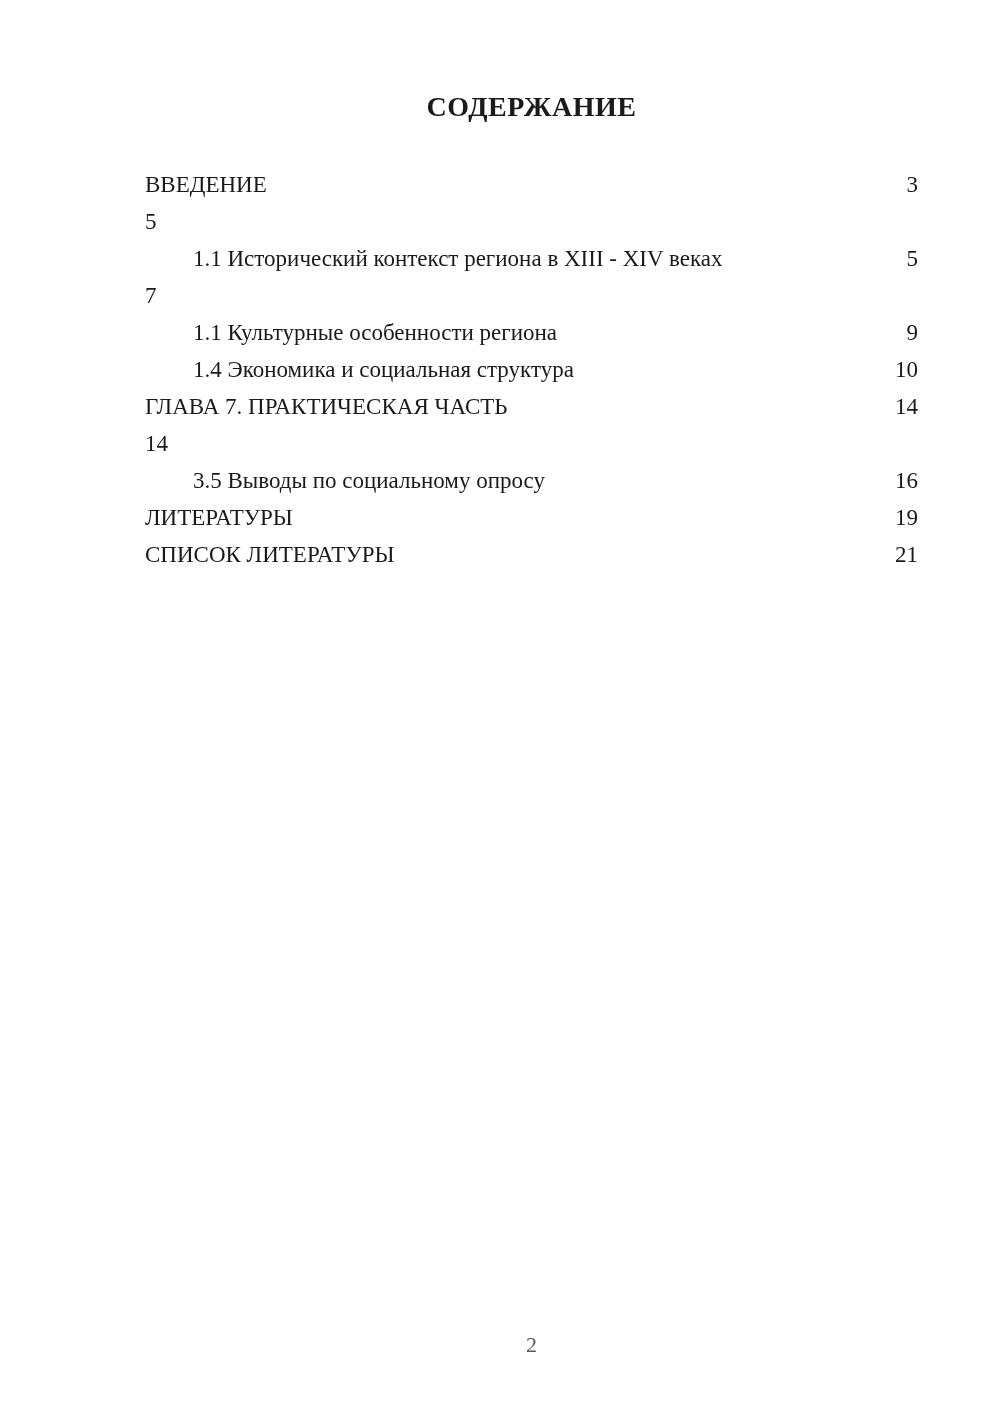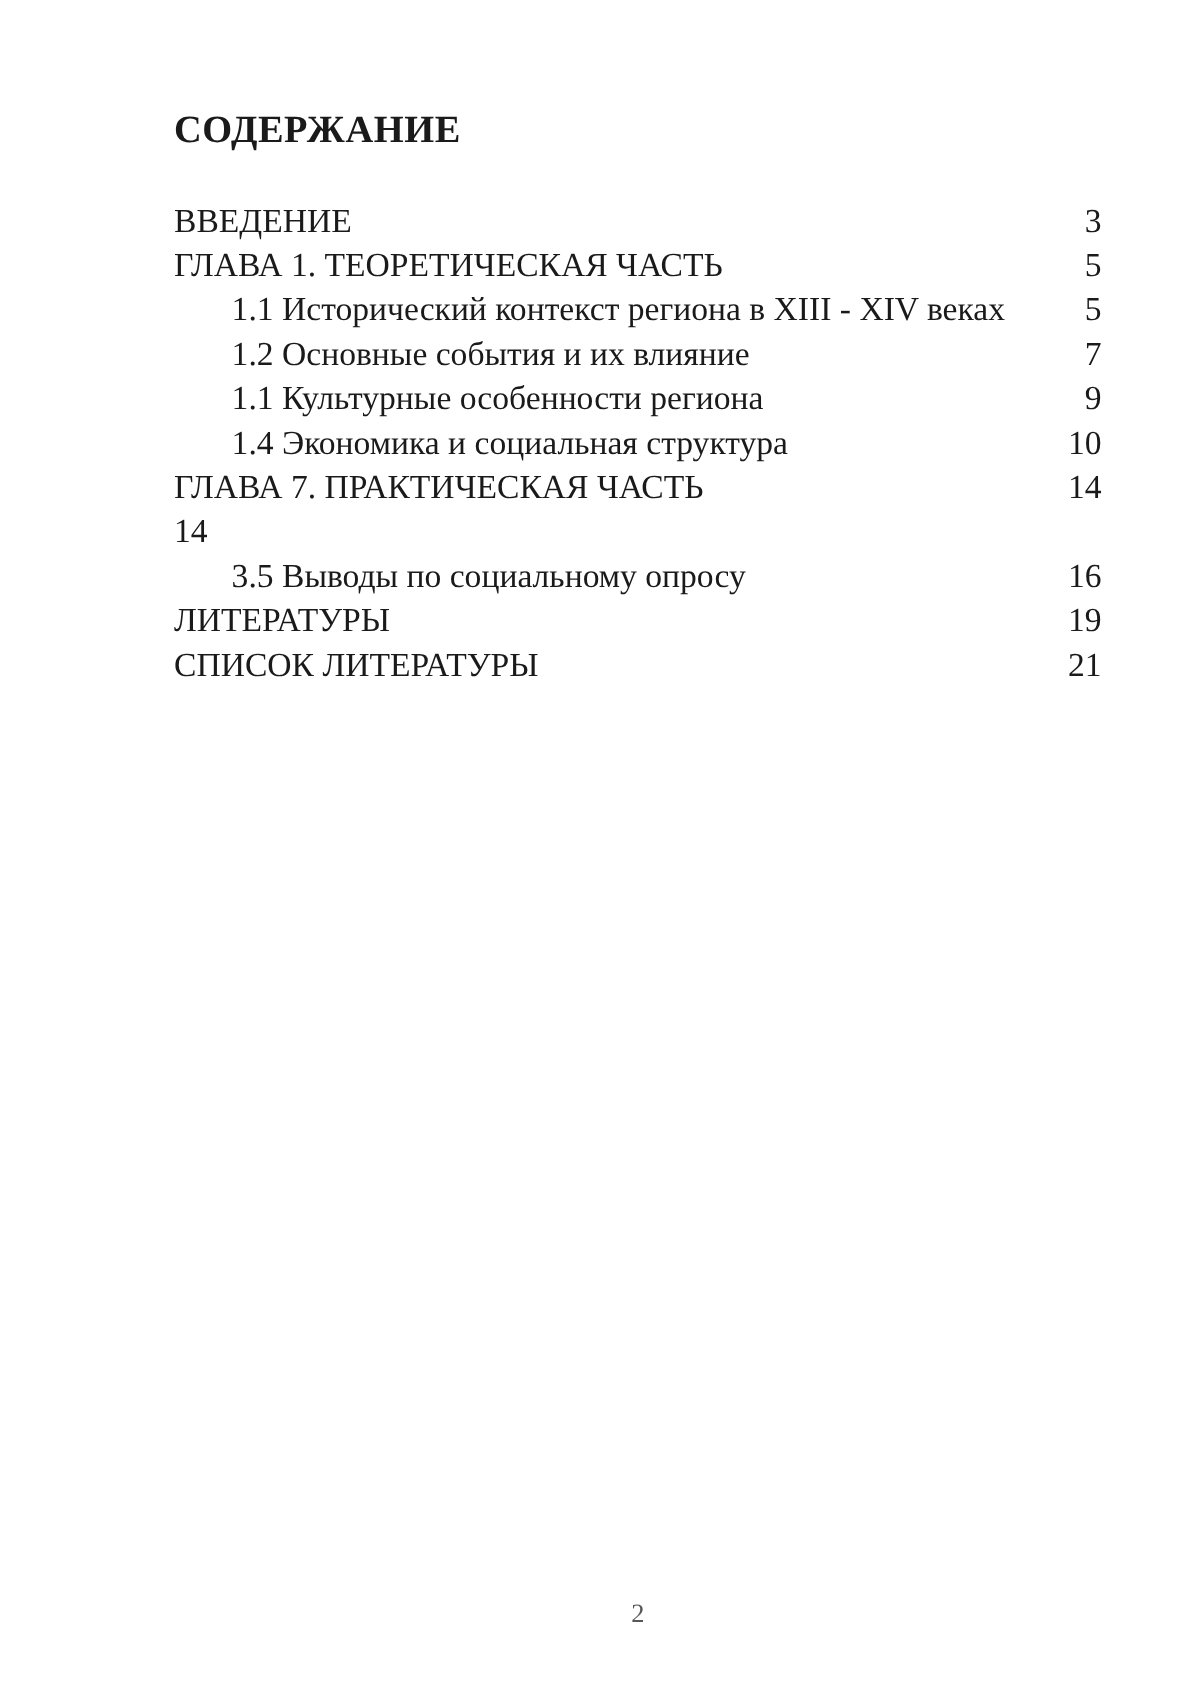--- a/index.html
+++ b/index.html
@@ -14,31 +14,32 @@
     background: #ffffff;
     font-family: "Liberation Serif", "DejaVu Serif", serif;
     color: #1a1a1a;
     overflow: hidden;
   }
   .doc-title {
     position: absolute;
     top: 93px;
     left: 145px;
     width: 773px;
-    font-size: 32px;
+    text-align: center;
+    font-size: 28px;
     line-height: 28px;
     font-weight: bold;
     letter-spacing: 0.5px;
   }
   .toc {
     position: absolute;
     top: 166px;
     left: 145px;
     width: 773px;
-    font-size: 28px;
+    font-size: 23px;
   }
   .toc-row {
     display: flex;
     justify-content: space-between;
     align-items: baseline;
     line-height: 37px;
     height: 37px;
   }
   .toc-row .label {
     white-space: nowrap;
@@ -66,29 +67,27 @@
 
 <div class="page">
   <div class="doc-title">СОДЕРЖАНИЕ</div>
 
   <div class="toc">
       <div class="toc-row level-0">
         <span class="label">ВВЕДЕНИЕ</span>
         <span class="pageno">3</span>
       </div>
       <div class="toc-row level-0">
-        <span class="label">ГЛАВА 1. ТЕОРЕТИЧЕСКАЯ ЧАСТЬ</span>
         <span class="pageno">5</span>
       </div>
       <div class="toc-row level-1">
         <span class="label">1.1 Исторический контекст региона в XIII - XIV веках</span>
         <span class="pageno">5</span>
       </div>
       <div class="toc-row level-1">
-        <span class="label">1.2 Основные события и их влияние</span>
         <span class="pageno">7</span>
       </div>
       <div class="toc-row level-1">
         <span class="label">1.1 Культурные особенности региона</span>
         <span class="pageno">9</span>
       </div>
       <div class="toc-row level-1">
         <span class="label">1.4 Экономика и социальная структура</span>
         <span class="pageno">10</span>
       </div>

